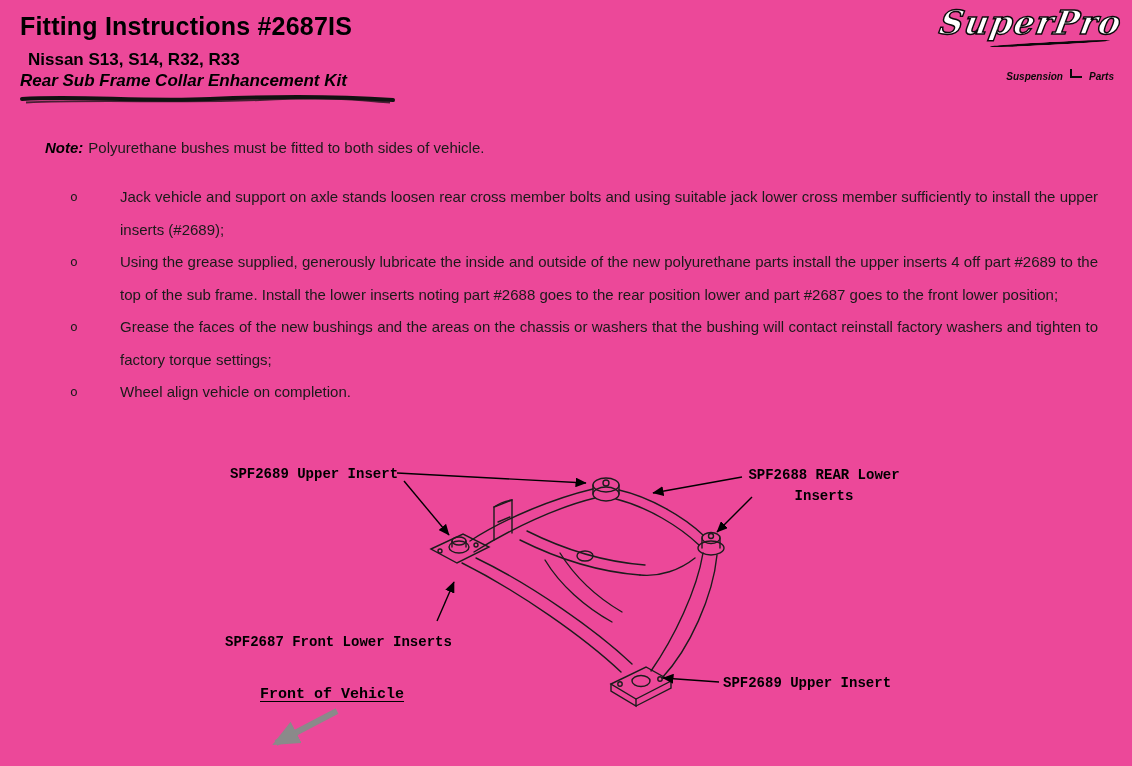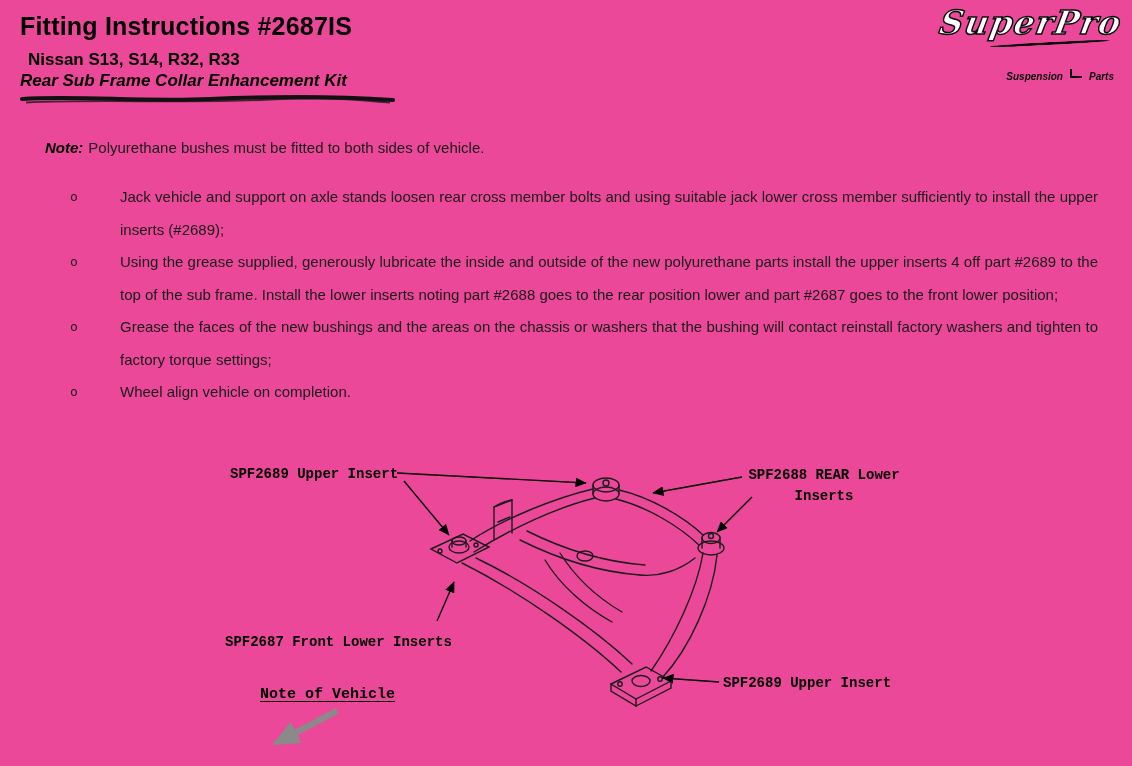--- a/index.html
+++ b/index.html
@@ -201,16 +201,16 @@
         <line x1="719" y1="682" x2="663" y2="678" marker-end="url(#ah)"></line>
       </g>
 
       <line x1="337" y1="711" x2="276" y2="743" stroke="#8a8a8a" stroke-width="6" marker-end="url(#ahg)"></line>
     </svg>
 
     <div class="dlabel lbl-upper-top">SPF2689 Upper Insert</div>
     <div class="dlabel lbl-rear-lower">SPF2688 REAR Lower Inserts</div>
     <div class="dlabel lbl-front-lower">SPF2687 Front Lower Inserts</div>
     <div class="dlabel lbl-upper-bottom">SPF2689 Upper Insert</div>
-    <div class="dlabel lbl-front-of-vehicle">Note of Vehicle</div>
+    <div class="dlabel lbl-front-of-vehicle">Front of Vehicle</div>
   </div>
 
 </div>
 
 </body></html>

